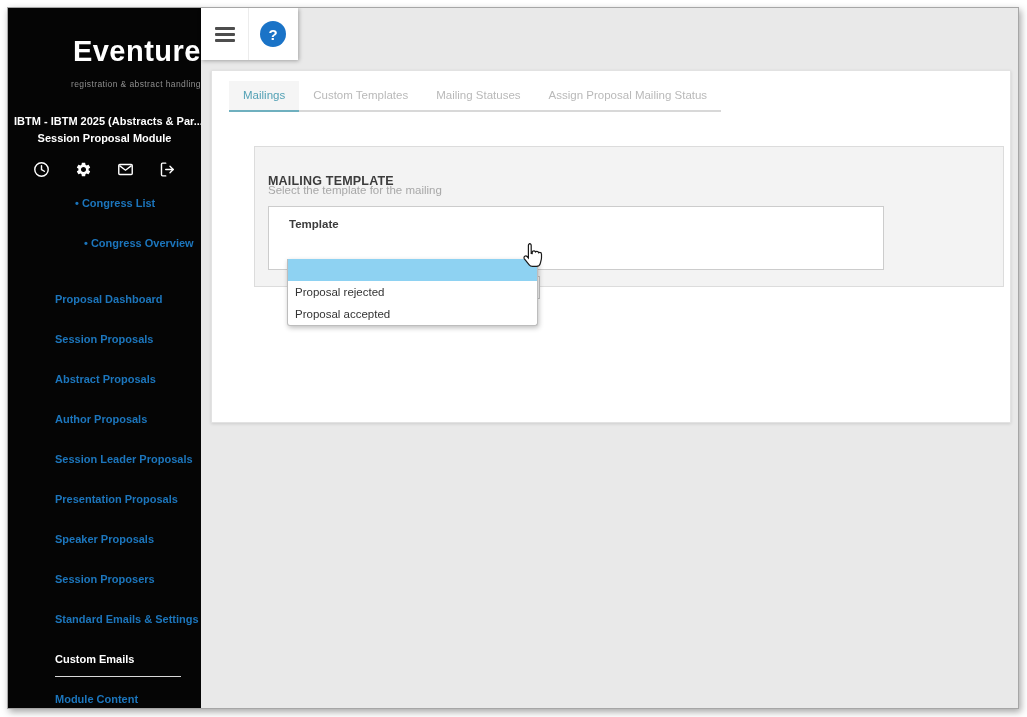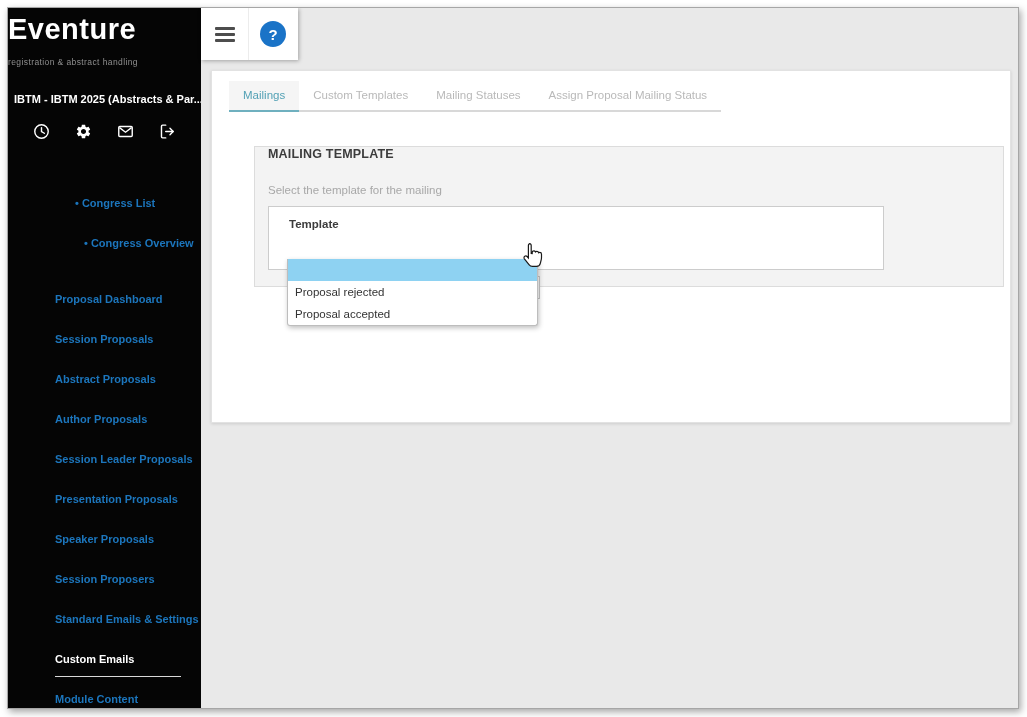--- a/index.html
+++ b/index.html
@@ -15,21 +15,21 @@
     border: 1px solid #a6a6a6; background: #e9e9e9;
     box-shadow: 2px 3px 7px rgba(0,0,0,0.35);
     overflow: hidden;
   }
 
   
   .sidebar {
     position: absolute; left: 0; top: 0; bottom: 0; width: 193px;
     background: #050505; overflow: hidden;
   }
-  .logo { padding-top: 6px; text-align: left; }
+  .logo { padding-top: 28px; text-align: right; }
   .logo-title { font-size: 29px; font-weight: 700; color: #fff; line-height: 1.05; letter-spacing: 0.5px; }
   .logo-tagline { font-size: 8.5px; color: #8f8f8f; margin-top: 13px; letter-spacing: 0.4px; }
   .congress { margin-top: 24px; text-align: center; color: #fff; }
   .congress-line1 { font-size: 11px; font-weight: 700; white-space: nowrap; overflow: hidden; padding: 0 6px; line-height: 1.5; }
   .congress-line2 { font-size: 11px; font-weight: 700; line-height: 1.5; }
   .icon-row { margin-top: 15px; display: flex; justify-content: center; align-items: center; gap: 25px; }
   .icon-btn { width: 17px; height: 17px; display: inline-flex; cursor: pointer; }
   .icon-btn svg { width: 17px; height: 17px; }
   .nav { position: absolute; top: 175px; left: 0; right: 0; }
   .nav-item {
@@ -71,21 +71,21 @@
   .tab {
     font-size: 11.5px; padding: 8px 14px 9px; color: #b9b9b9;
     border-bottom: 2px solid #d8d8d8; cursor: pointer; white-space: nowrap;
   }
   .tab.active { background: #f5f5f5; color: #53a1b5; border-bottom-color: #6fb0bf; }
 
   .panel {
     position: absolute; left: 42px; top: 75px; width: 750px; height: 141px;
     background: #f3f3f3; border: 1px solid #dcdcdc;
   }
-  .panel-title { position: absolute; left: 13px; top: 0; margin: 0; font-size: 12.5px; font-weight: 700; color: #3c3c3c; letter-spacing: 0.2px; }
+  .panel-title { position: absolute; left: 13px; top: 27px; margin: 0; font-size: 12.5px; font-weight: 700; color: #3c3c3c; letter-spacing: 0.2px; }
   .panel-sub { position: absolute; left: 13px; top: 37px; font-size: 11.5px; color: #a8a8a8; }
   .field-box {
     position: absolute; left: 13px; top: 59px; width: 616px; height: 64px;
     background: #fff; border: 1px solid #cccccc;
   }
   .field-label { position: absolute; left: 20px; top: 11px; font-size: 11.5px; font-weight: 700; color: #3c3c3c; }
   .select {
     position: absolute; left: 20px; top: 29px; width: 251px; height: 23px;
     border: 1px solid #c6c6c6; background: #fff; cursor: pointer; margin-top: 40px;
   }
@@ -112,20 +112,21 @@
 
 <div class="window">
 
   <aside class="sidebar">
     <div class="logo">
       <div class="logo-title">Eventure</div>
       <div class="logo-tagline">registration &amp; abstract handling</div>
     </div>
     <div class="congress">
       <div class="congress-line1">IBTM - IBTM 2025 (Abstracts &amp; Par...</div>
+      <div class="congress-line2">Session Proposal Module</div>
     </div>
     <div class="icon-row">
       <span class="icon-btn">
         <svg viewBox="0 0 24 24">
             <circle cx="12" cy="12" r="9.5" fill="none" stroke="#fff" stroke-width="2"></circle>
             <path d="M12 6.5V12l4 2.5" fill="none" stroke="#fff" stroke-width="2" stroke-linecap="round"></path>
           </svg>
       </span>
       <span class="icon-btn">
         <svg viewBox="0 0 24 24">

